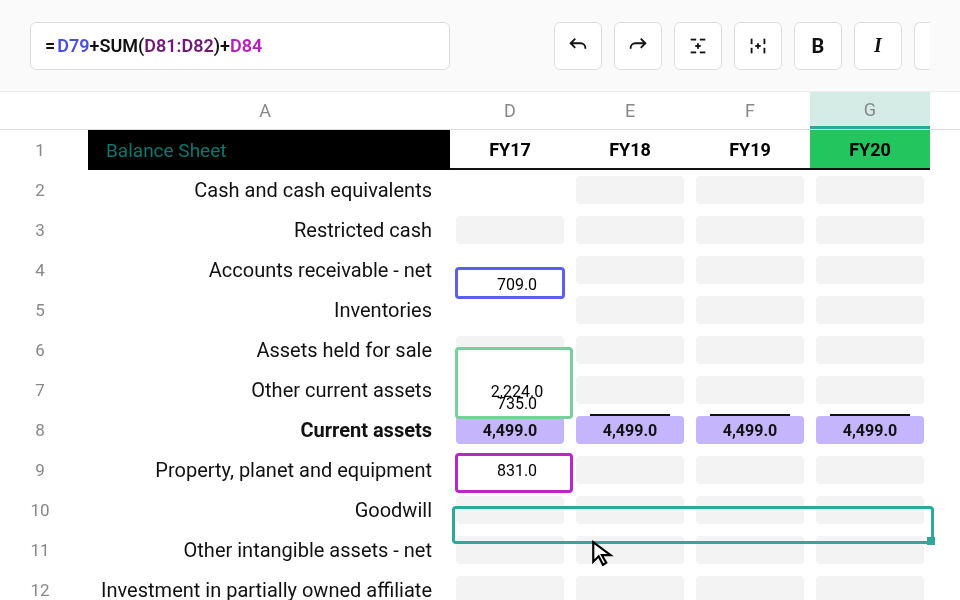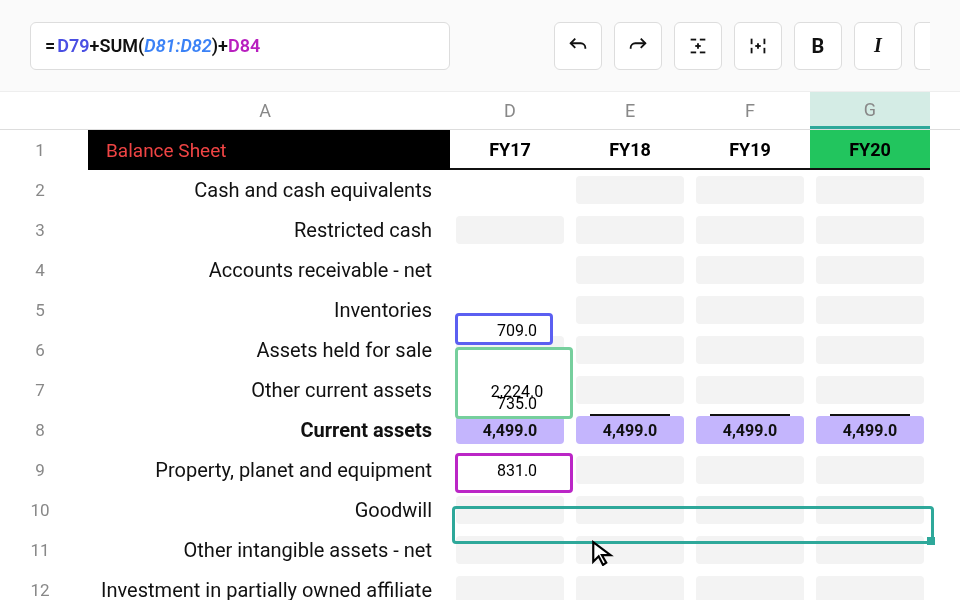--- a/index.html
+++ b/index.html
@@ -30,21 +30,21 @@
     align-items: center;
     padding: 0 14px;
     font-size: 18px;
     font-weight: 600;
   }
   .formula-bar .eq { color: #111; margin-right: 2px; }
   .formula-bar .ref-blue { color: #4a4fe3; }
   .formula-bar .plus { color: #111; }
   .formula-bar .fn { color: #111; }
   .formula-bar .paren { color: #111; }
-  .formula-bar .ref-green { color: #3b82f6; font-style: italic; }
+  .formula-bar .ref-green { color: #701a75; }
   .formula-bar .ref-purple { color: #b81fbf; }
   .tbtn {
     width: 48px;
     height: 48px;
     border: 1px solid #ddd;
     border-radius: 6px;
     background: #fff;
     display: flex;
     align-items: center;
     justify-content: center;
@@ -114,21 +114,21 @@
     display: flex;
     align-items: center;
     justify-content: center;
     font-size: 16px;
     color: #111;
     position: relative;
   }
   .row .cell.empty { color: transparent; }
   .row.header .label {
     background: #000;
-    color: #ef4444;
+    color: #0f766e;
     height: 40px;
     display: flex;
     align-items: center;
     padding-left: 18px;
     padding-right: 0;
     text-align: left;
     font-size: 19px;
     margin-left: 8px;
   }
   .row.header .fy {
@@ -362,21 +362,21 @@
       <div class="row">
         <div class="rn">12</div>
         <div class="label">Investment in partially owned affiliate</div>
         <div class="cell empty"></div>
         <div class="cell empty"></div>
         <div class="cell empty"></div>
         <div class="cell empty"></div>
       </div>
     </div>
 
-  <div class="hlbox blue" style="left:455px; top:175px; width:98px; height:32px;margin-top:46px;">
+  <div class="hlbox blue" style="left:455px; top:175px; width:110px; height:32px;">
     <div class="val" style="top:5px; left:5px;">709.0</div>
   </div>
   <div class="hlbox green" style="left:455px; top:255px; width:118px; height:72px;">
     <div class="val" style="top:7px; left:5px;margin-top:25px;">2,224.0</div>
     <div class="val" style="top:44px; left:5px;">735.0</div>
   </div>
   <div class="hlbox purple" style="left:455px; top:361px; width:118px; height:40px;">
     <div class="val" style="top:5px; left:5px;">831.0</div>
   </div>
   <div class="hlbox teal" style="left:452px; top:414px; width:482px; height:38px;">

